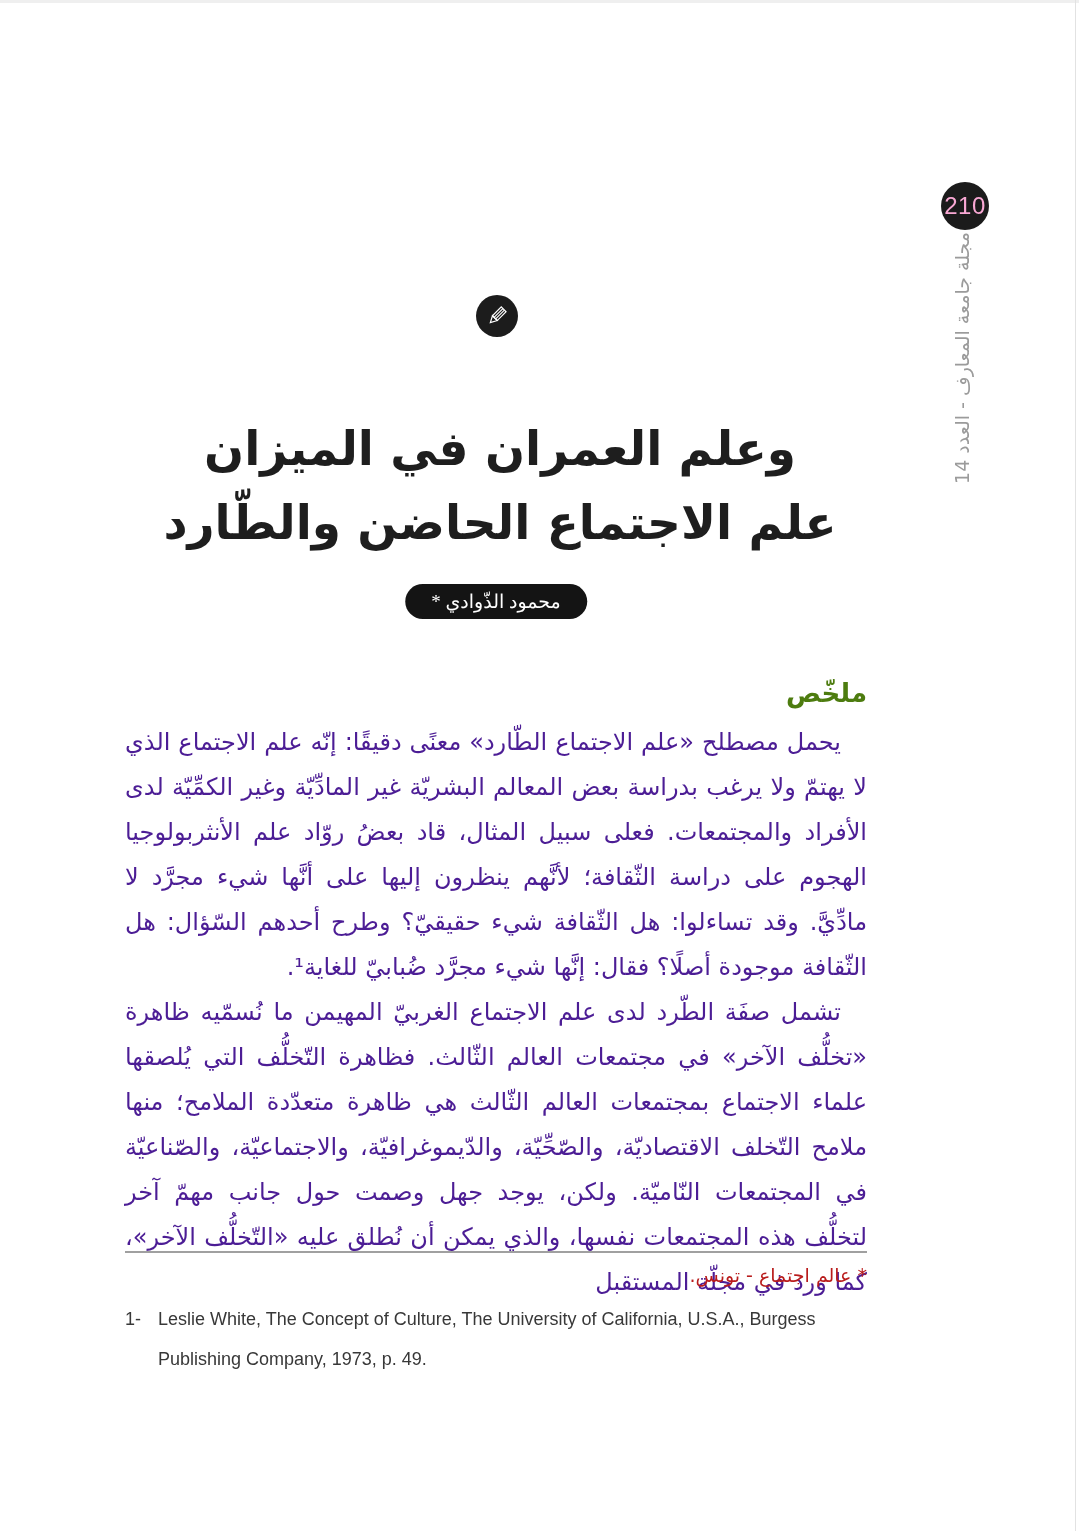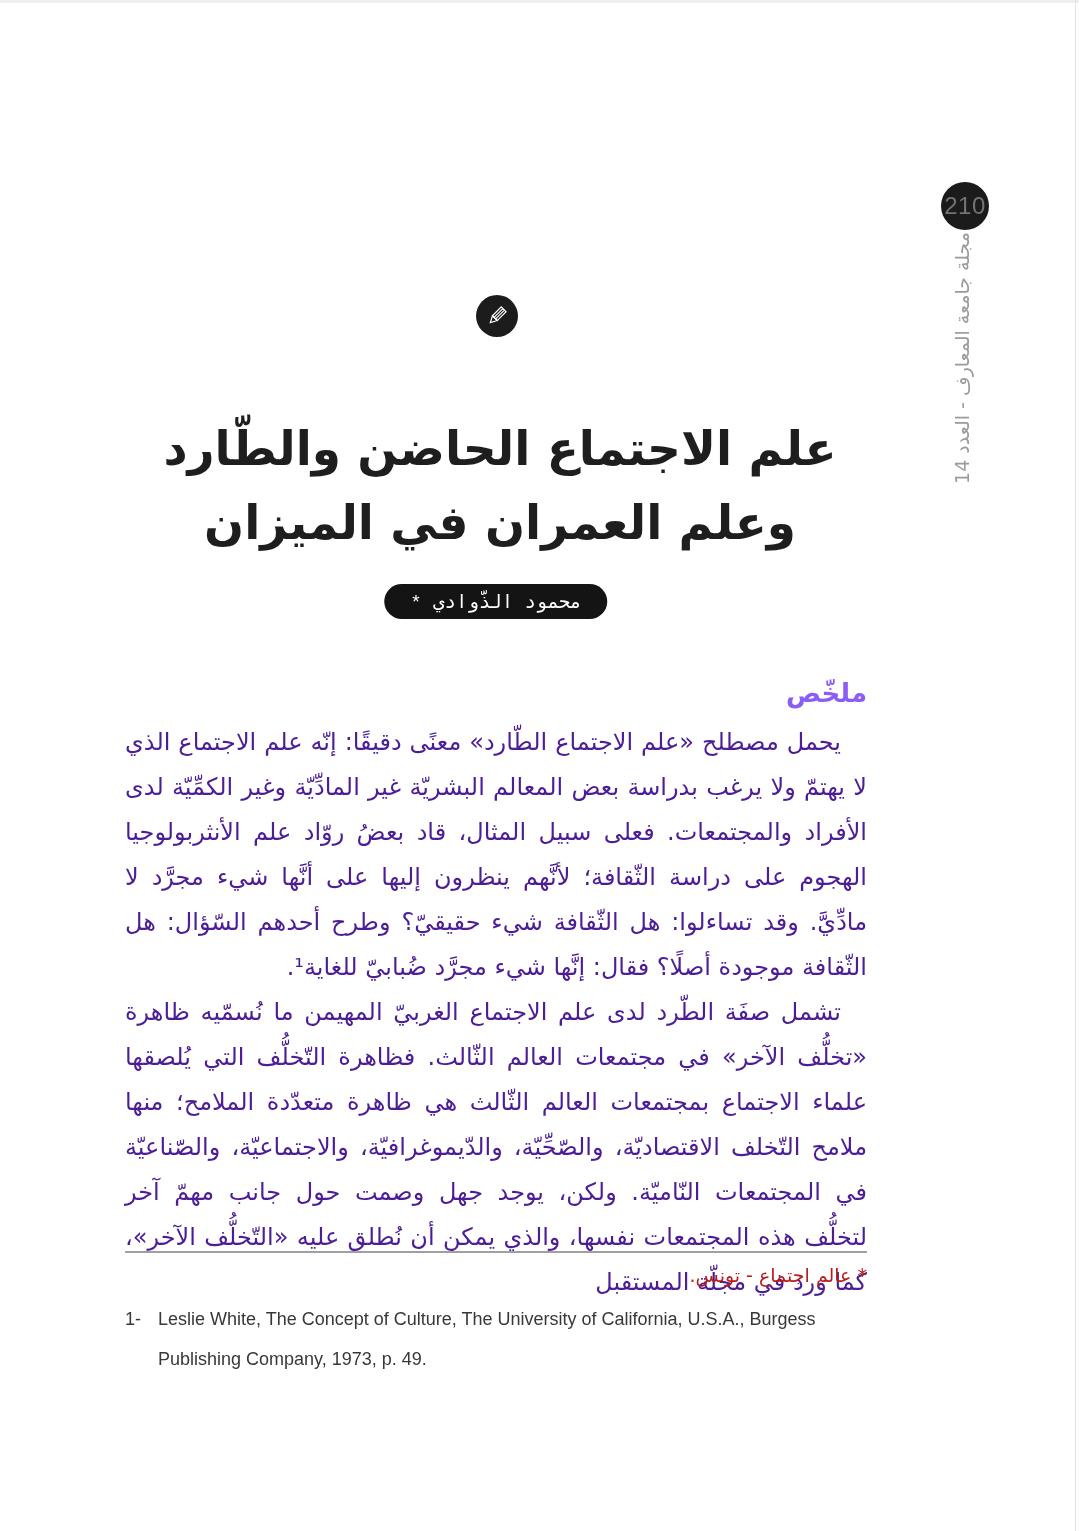--- a/index.html
+++ b/index.html
@@ -21,21 +21,21 @@
   }
   .edge-right {
     position: absolute; top: 0; bottom: 0; right: 3px; width: 1px;
     background: #e2e2e2;
   }
 
   
   .page-number-badge {
     position: absolute; left: 941px; top: 182px;
     width: 48px; height: 48px; border-radius: 50%;
-    background: #1b1b1b; color: #737373;
+    background: #1b1b1b; color: #f9a8d4;
     display: flex; align-items: center; justify-content: center;
     font-family: "Liberation Sans", sans-serif;
     font-size: 24px; letter-spacing: 0.5px;
   }
 
   
   .journal-sidebar {
     position: absolute; left: 824px; top: 345px;
     width: 280px; height: 26px;
     transform: rotate(-90deg);
@@ -64,30 +64,30 @@
 
   
   .author-pill {
     position: absolute; left: 496px; top: 584px;
     transform: translateX(-50%);
     height: 35px; border-radius: 18px;
     background: #141414; color: #ffffff;
     display: flex; align-items: center;
     padding: 0 26px;
     direction: rtl; font-size: 19px; white-space: nowrap;
-    font-family: Liberation Mono, monospace;
+    font-family: Liberation Serif, serif;
   }
 
   
   .content {
     position: absolute; left: 125px; top: 676px; width: 742px;
     direction: rtl;
   }
   .abstract-heading {
-    font-size: 26px; font-weight: 700; color: #8b5cf6;
+    font-size: 26px; font-weight: 700; color: #4d7c0f;
     line-height: 34px; text-align: right;
     margin-bottom: 10px;
   }
   .abstract-paragraph {
     font-size: 24px; line-height: 45px; color: #4c1d95;
     text-align: justify; text-indent: 26px;
   }
 
   
   .footnotes {
@@ -135,22 +135,22 @@
       <g transform="rotate(45 12 12)" stroke="#ffffff" stroke-width="1.2">
         <rect x="8.6" y="2.6" width="6.8" height="12.4" fill="none"></rect>
         <line x1="10.9" y1="2.6" x2="10.9" y2="15"></line>
         <line x1="13.1" y1="2.6" x2="13.1" y2="15"></line>
         <path d="M8.6 15 L12 21.4 L15.4 15 Z" fill="none" stroke-linejoin="miter"></path>
       </g>
     </svg>
   </div>
 
   <div class="article-title" dir="rtl">
+    <div>وعلم العمران في الميزان</div>
     <div>علم الاجتماع الحاضن والطّارد</div>
-    <div>وعلم العمران في الميزان</div>
   </div>
 
   <div class="author-pill" dir="rtl">
     <span>محمود الذّوادي *</span>
   </div>
 
   <div class="content" dir="rtl">
     <div class="abstract-heading">ملخّص</div>
     <p class="abstract-paragraph">يحمل مصطلح «علم الاجتماع الطّارد» معنًى دقيقًا: إنّه علم الاجتماع الذي لا يهتمّ ولا يرغب بدراسة بعض المعالم البشريّة غير المادِّيّة وغير الكمِّيّة لدى الأفراد والمجتمعات. فعلى سبيل المثال، قاد بعضُ روّاد علم الأنثربولوجيا الهجوم على دراسة الثّقافة؛ لأنَّهم ينظرون إليها على أنَّها شيء مجرَّد لا مادِّيَّ. وقد تساءلوا: هل الثّقافة شيء حقيقيّ؟ وطرح أحدهم السّؤال: هل الثّقافة موجودة أصلًا؟ فقال: إنَّها شيء مجرَّد ضُبابيّ للغاية¹.</p>
     <p class="abstract-paragraph">تشمل صفَة الطّرد لدى علم الاجتماع الغربيّ المهيمن ما نُسمّيه ظاهرة «تخلُّف الآخر» في مجتمعات العالم الثّالث. فظاهرة التّخلُّف التي يُلصقها علماء الاجتماع بمجتمعات العالم الثّالث هي ظاهرة متعدّدة الملامح؛ منها ملامح التّخلف الاقتصاديّة، والصّحِّيّة، والدّيموغرافيّة، والاجتماعيّة، والصّناعيّة في المجتمعات النّاميّة. ولكن، يوجد جهل وصمت حول جانب مهمّ آخر لتخلُّف هذه المجتمعات نفسها، والذي يمكن أن نُطلق عليه «التّخلُّف الآخر»، كما ورد في مجلّة المستقبل</p>

